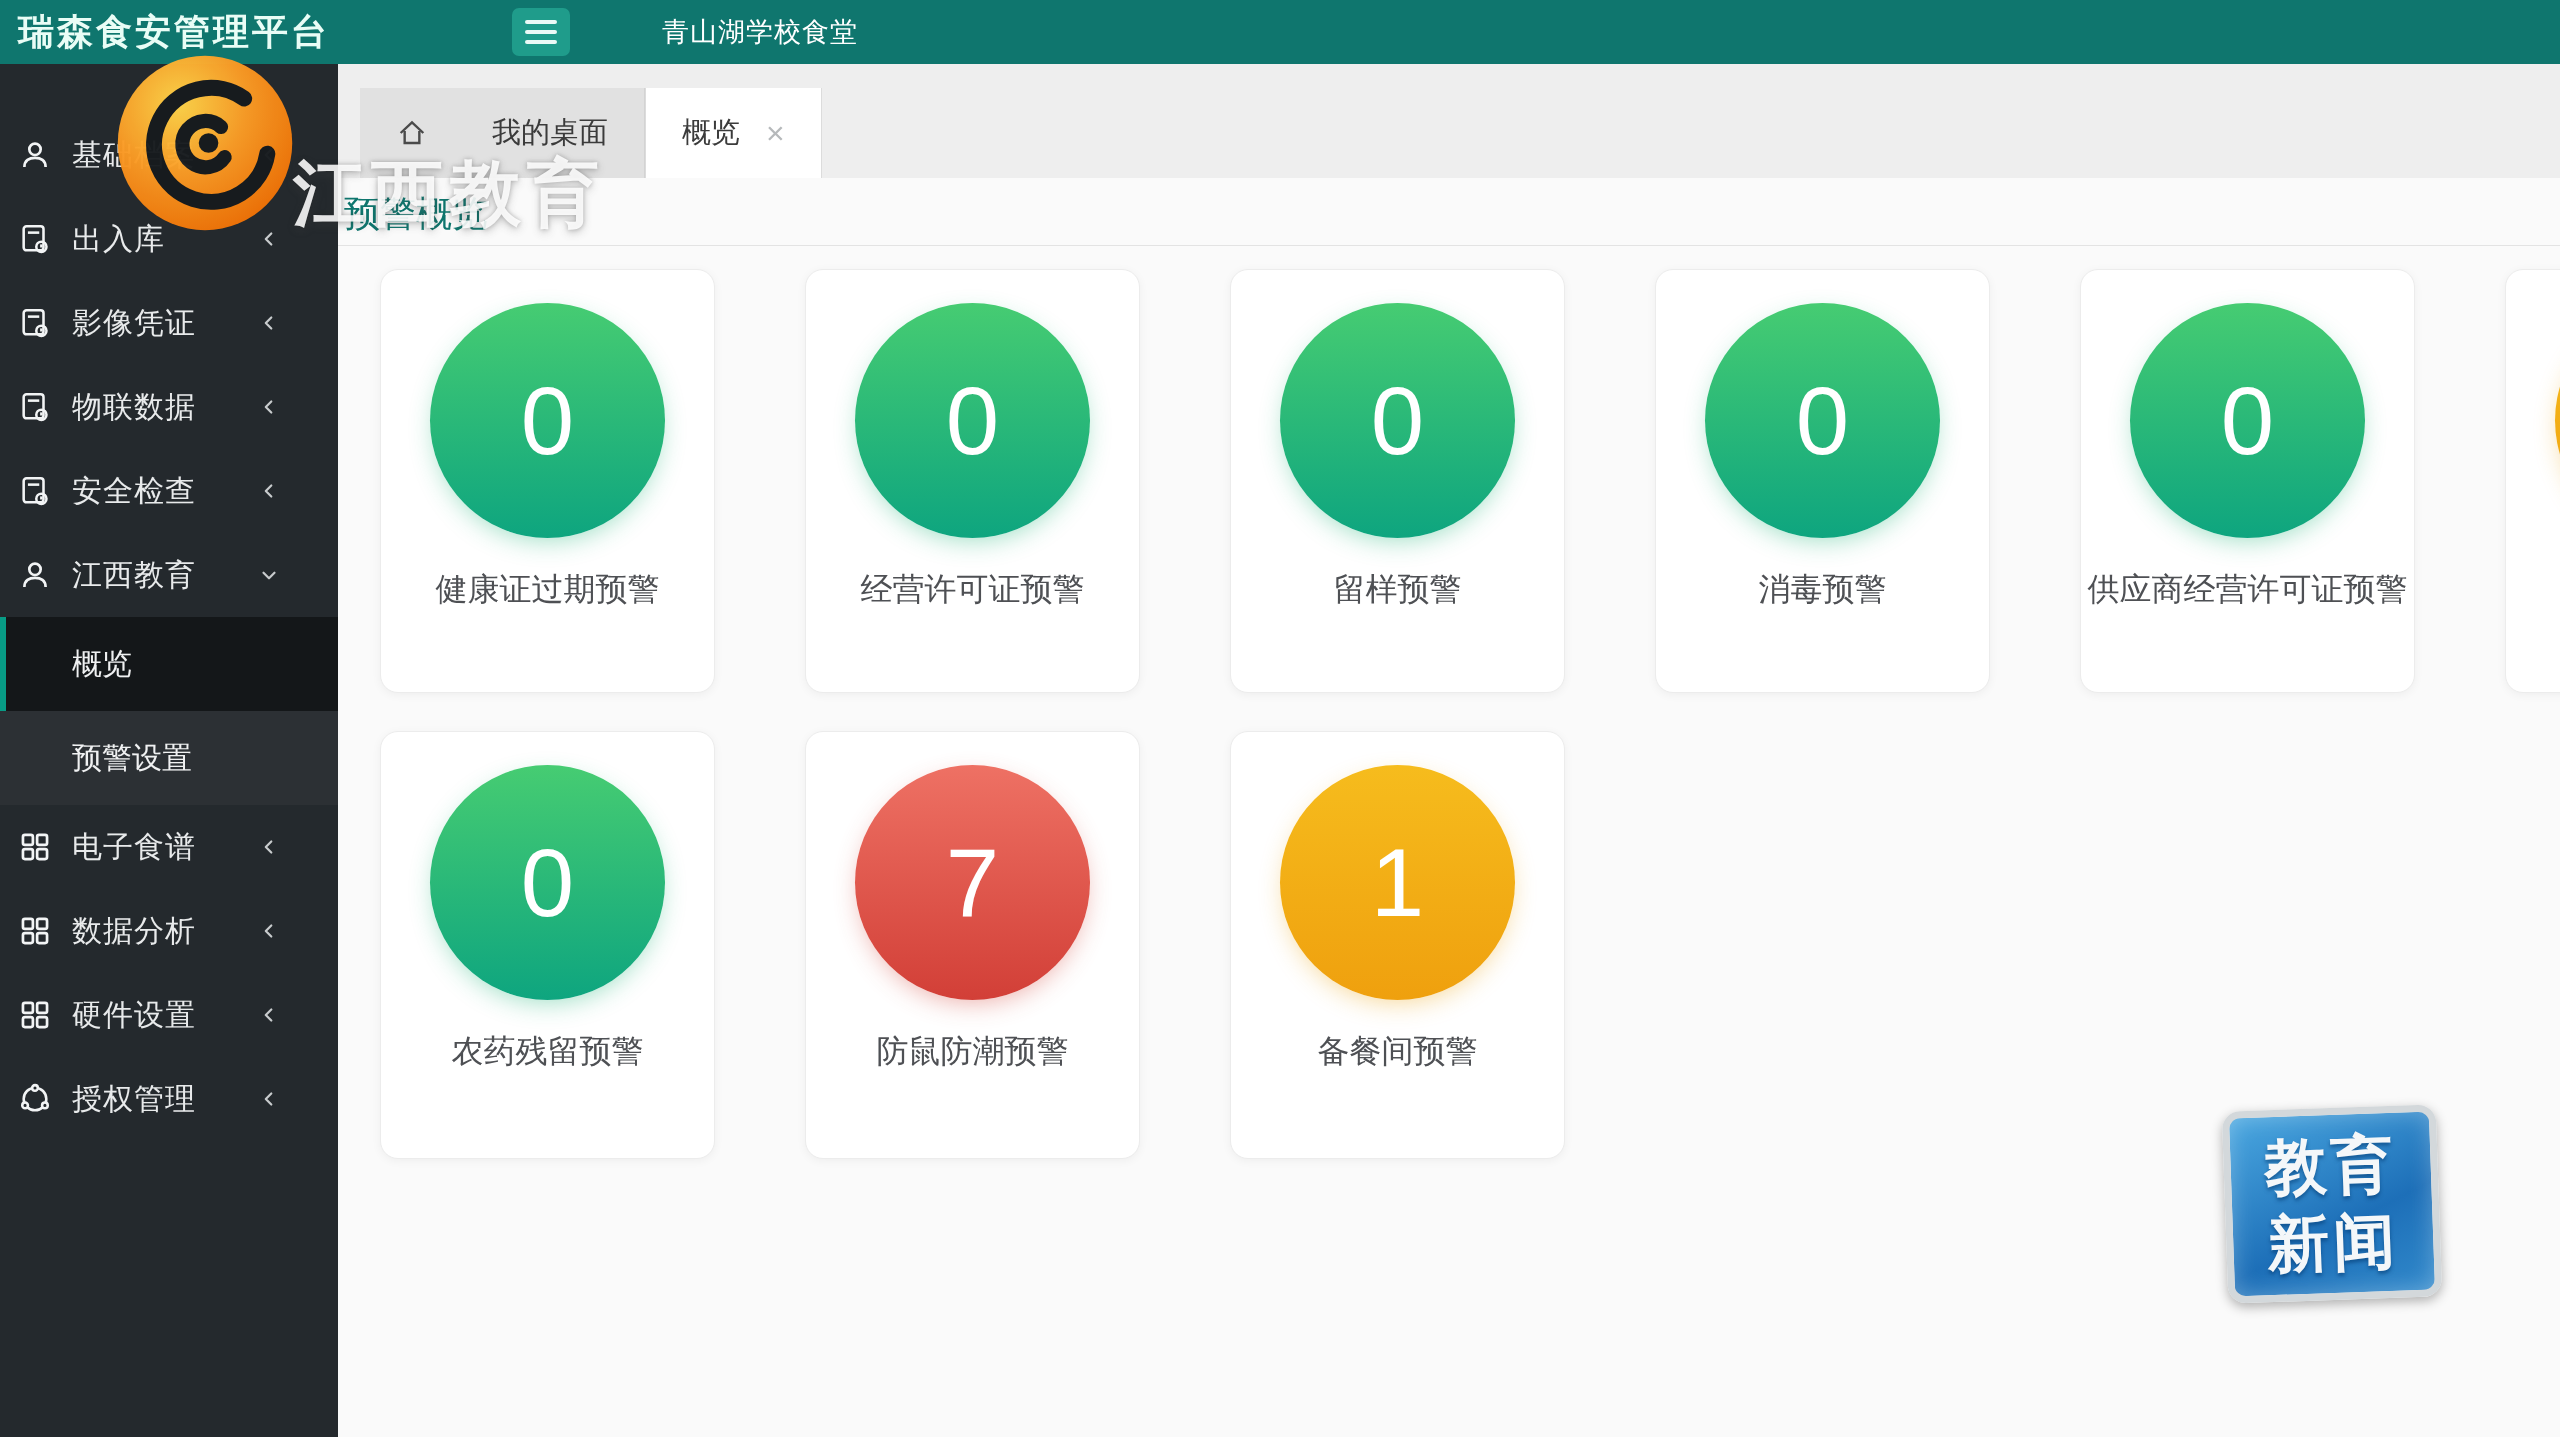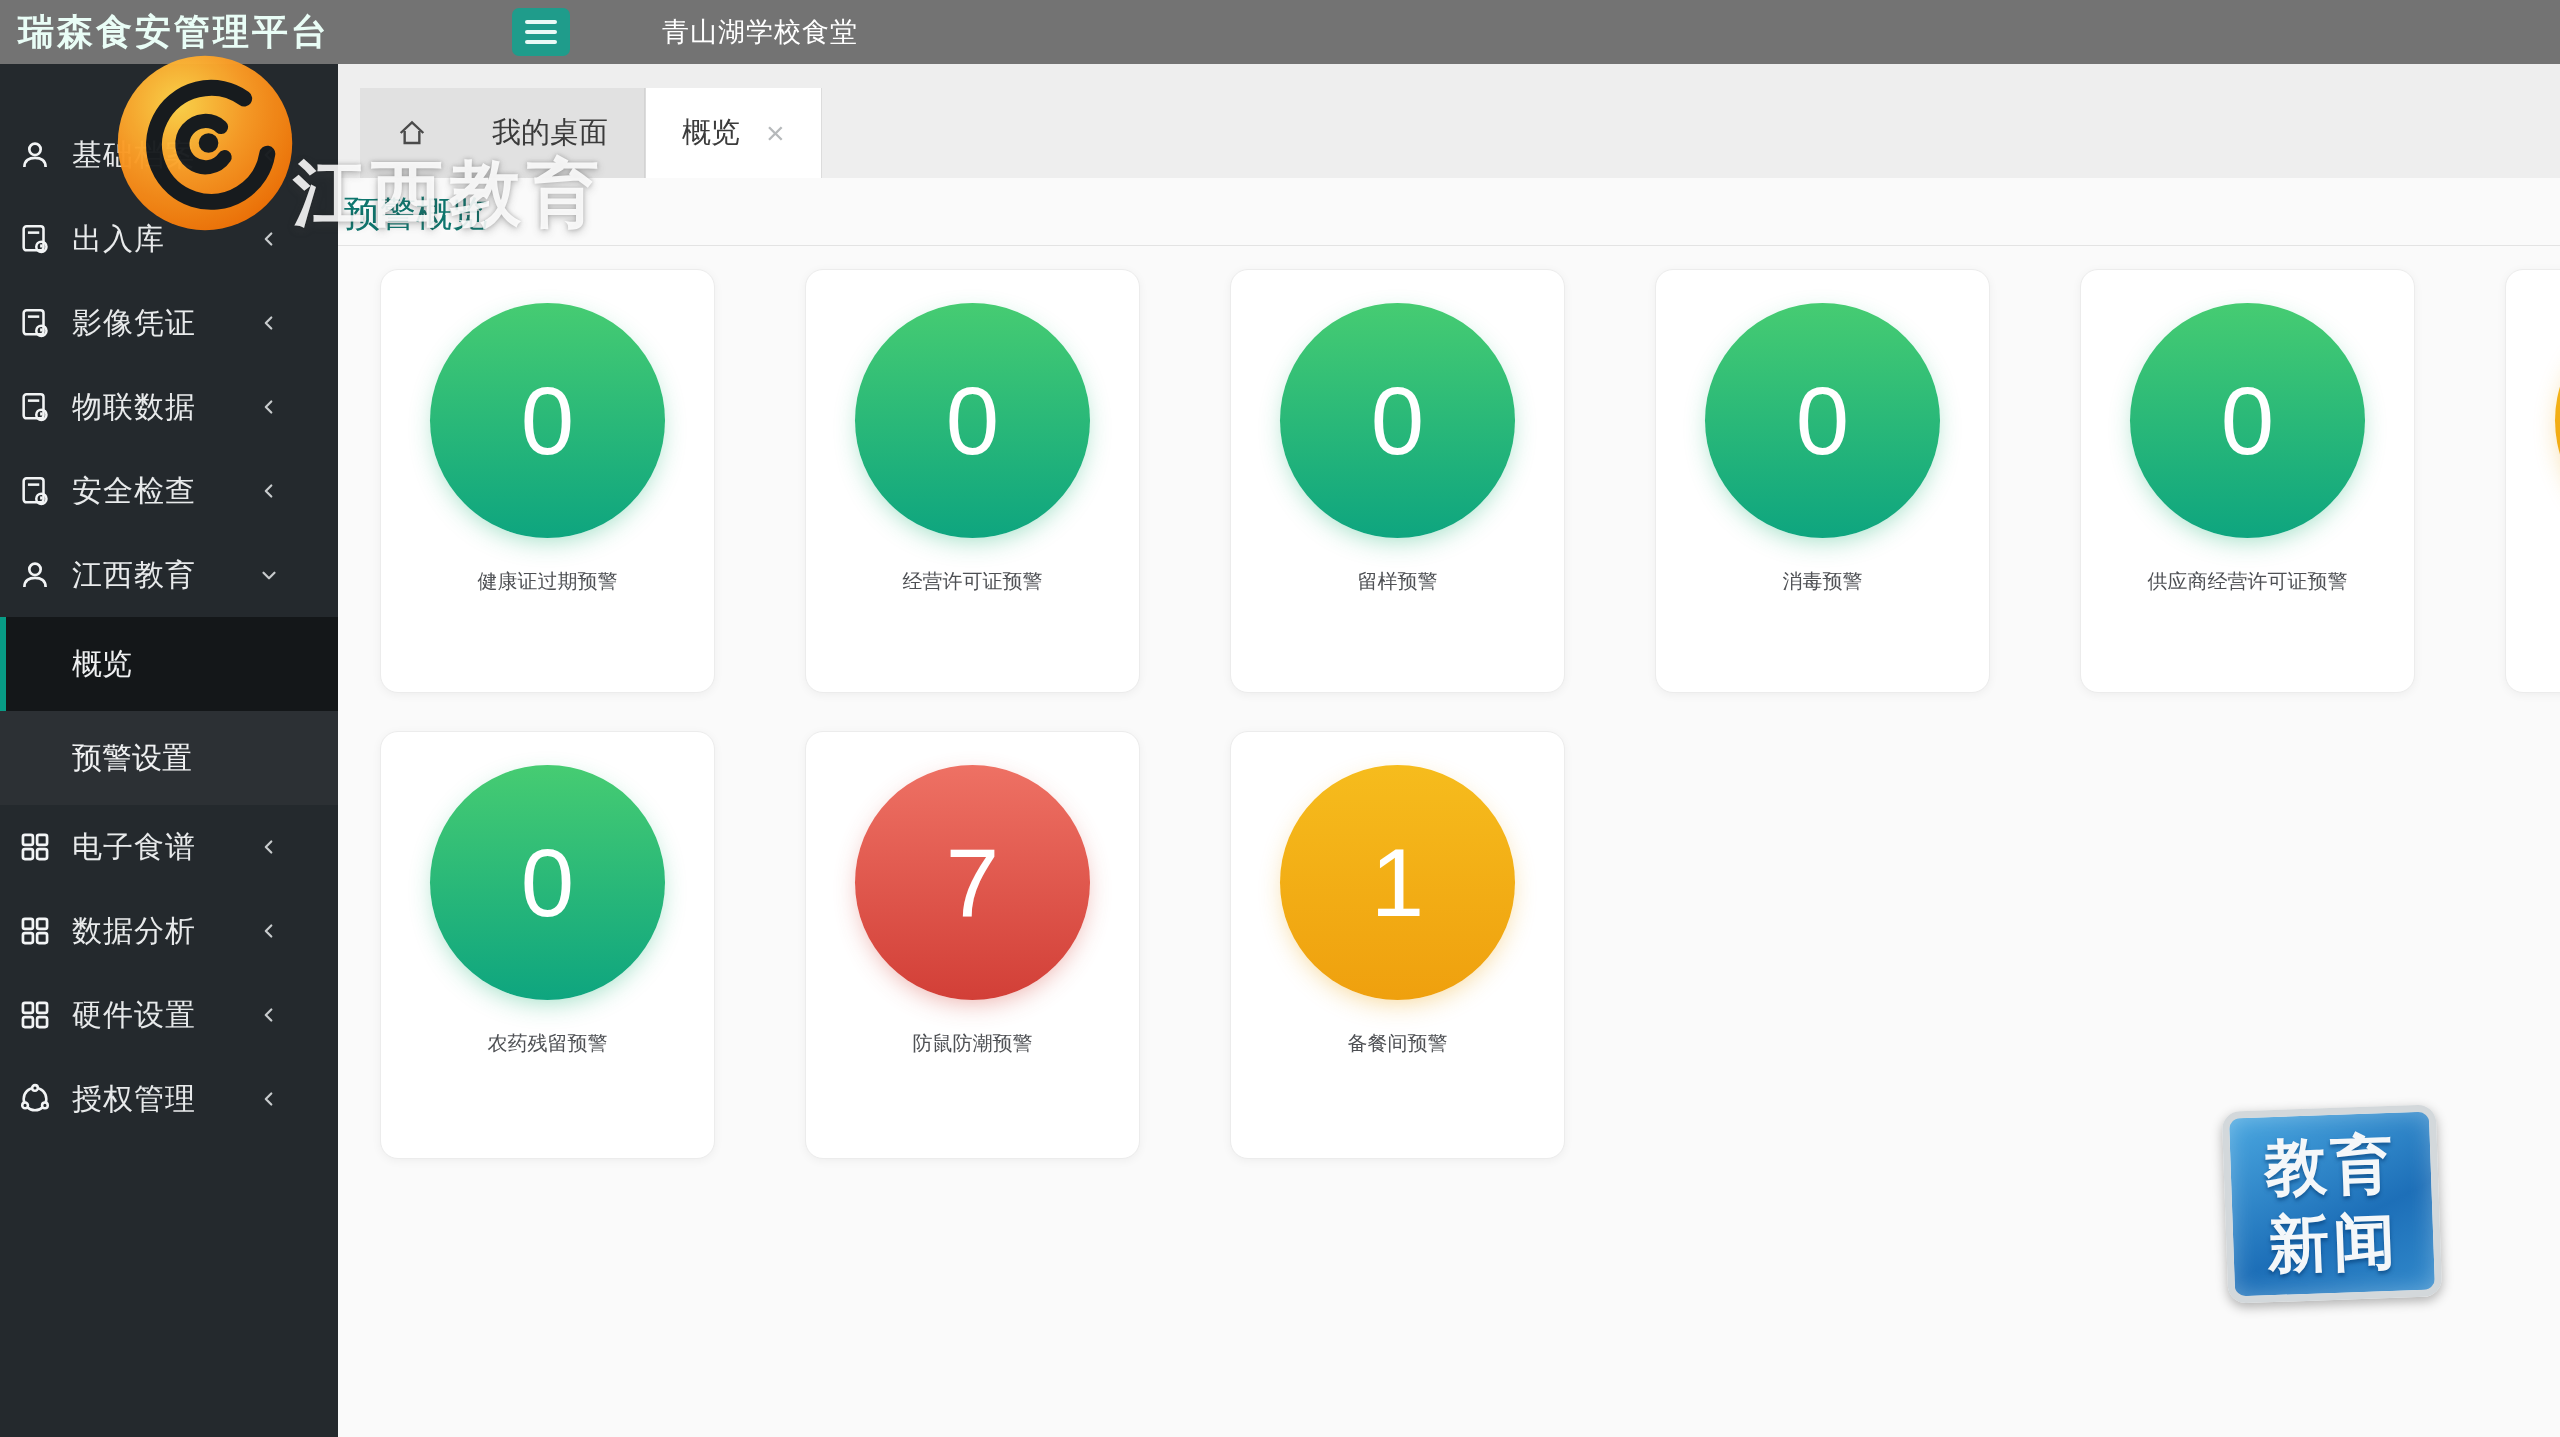--- a/index.html
+++ b/index.html
@@ -1,21 +1,21 @@
 <!DOCTYPE html>
 <html><head>
 <meta charset="utf-8">
 <style>
   html,body{margin:0;padding:0;background:#fff;}
   body{width:2560px;height:1437px;overflow:hidden;position:relative;
        font-family:"Liberation Sans","DejaVu Sans",sans-serif;}
   .stage{position:absolute;inset:0;}
 
   
-  .topbar{position:absolute;left:0;top:0;right:0;height:64px;background:#737373;z-index:6;}
+  .topbar{position:absolute;left:0;top:0;right:0;height:64px;background:#0f766e;z-index:6;}
   .app-title{position:absolute;left:18px;top:8px;font-size:36px;font-weight:700;
              color:#e9fdf6;letter-spacing:3px;}
   .menu-btn{position:absolute;left:512px;top:8px;width:58px;height:48px;background:#1f9c8b;
             border:none;border-radius:7px;cursor:pointer;display:flex;align-items:center;justify-content:center;}
   .hamburger{display:flex;flex-direction:column;gap:6px;}
   .hamburger i{display:block;width:32px;height:4px;background:#eafaf6;border-radius:2px;}
   .canteen{position:absolute;left:662px;top:14px;font-size:27px;color:#ffffff;letter-spacing:1px;}
 
   
   .sidebar{position:absolute;left:0;top:64px;bottom:0;width:338px;background:#24292d;z-index:2;}
@@ -56,21 +56,21 @@
   .row2 .card{height:428px;}
   .circle{width:235px;height:235px;border-radius:50%;margin-top:33px;flex:none;
           display:flex;align-items:center;justify-content:center;}
   .count{font-size:96px;color:#ffffff;line-height:1;}
   .c-green{background:linear-gradient(180deg,#46cc72 0%,#0ea57f 100%);
            box-shadow:0 8px 26px -6px rgba(30,180,120,.45);}
   .c-red{background:linear-gradient(180deg,#ee7164 0%,#d23f37 100%);
          box-shadow:0 8px 26px -6px rgba(210,70,60,.45);}
   .c-orange{background:linear-gradient(180deg,#f6bc1d 0%,#efa00e 100%);
             box-shadow:0 8px 26px -6px rgba(235,165,20,.45);}
-  .card-label{margin-top:30px;font-size:20px;color:#4e5054;text-align:left;}
+  .card-label{margin-top:30px;font-size:32px;color:#4e5054;text-align:left;}
 
   
   .wm-logo{position:absolute;left:116px;top:54px;width:178px;height:178px;z-index:50;opacity:.97;}
   .wm-logo svg{width:178px;height:178px;display:block;}
   .wm-text{position:absolute;left:266px;top:146px;z-index:51;font-size:72px;font-weight:700;
            color:rgba(255,255,255,.88);letter-spacing:6px;
            text-shadow:0 0 4px rgba(0,0,0,.22),0 3px 8px rgba(80,80,80,.3);margin-left:27px;}
   .news-badge{position:absolute;left:2225px;top:1108px;width:214px;height:192px;z-index:50;
               background:linear-gradient(155deg,#4aa7e0 0%,#1d6fb8 60%,#3189cb 100%);
               border:7px solid #d3d8db;border-radius:18px;transform:rotate(-2deg);

